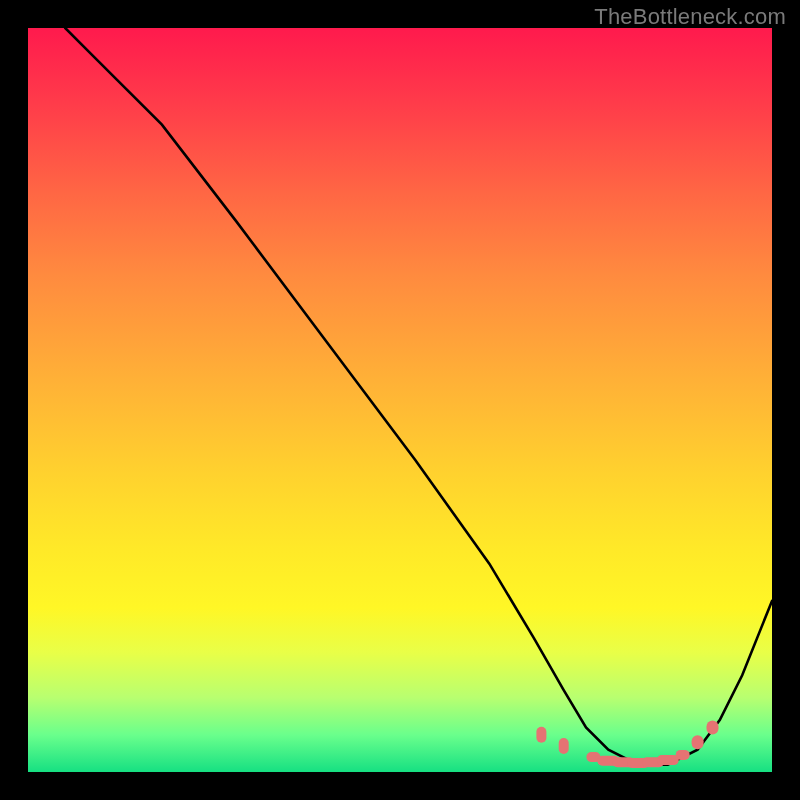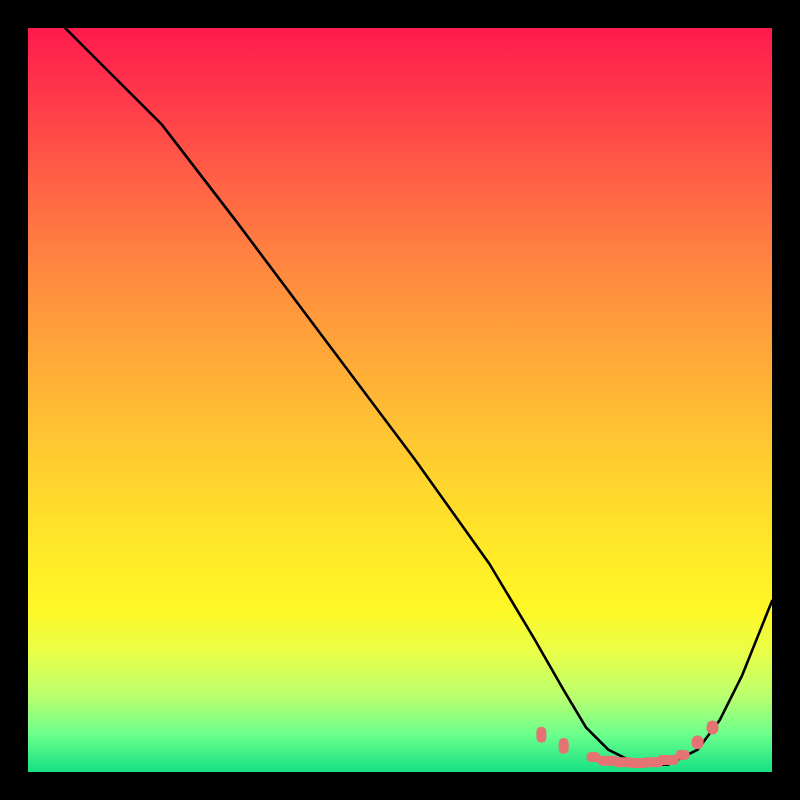--- a/index.html
+++ b/index.html
@@ -74,13 +74,14 @@
         <rect x="584.2" y="729.3" width="22" height="10" rx="5" fill="#e57373"></rect>
         <rect x="599.1" y="730.1" width="22" height="10" rx="5" fill="#e57373"></rect>
         <rect x="614.0" y="729.3" width="22" height="10" rx="5" fill="#e57373"></rect>
         <rect x="628.8" y="727.1" width="22" height="10" rx="5" fill="#e57373"></rect>
         <rect x="647.7" y="721.9" width="14" height="10" rx="5" fill="#e57373"></rect>
         <rect x="663.6" y="707.2" width="12" height="14" rx="6" fill="#e57373"></rect>
         <rect x="678.5" y="692.4" width="12" height="14" rx="6" fill="#e57373"></rect>
       </g>
   </svg>
 
+  <div class="watermark">TheBottleneck.com</div>
 </div>
 
 </body></html>

